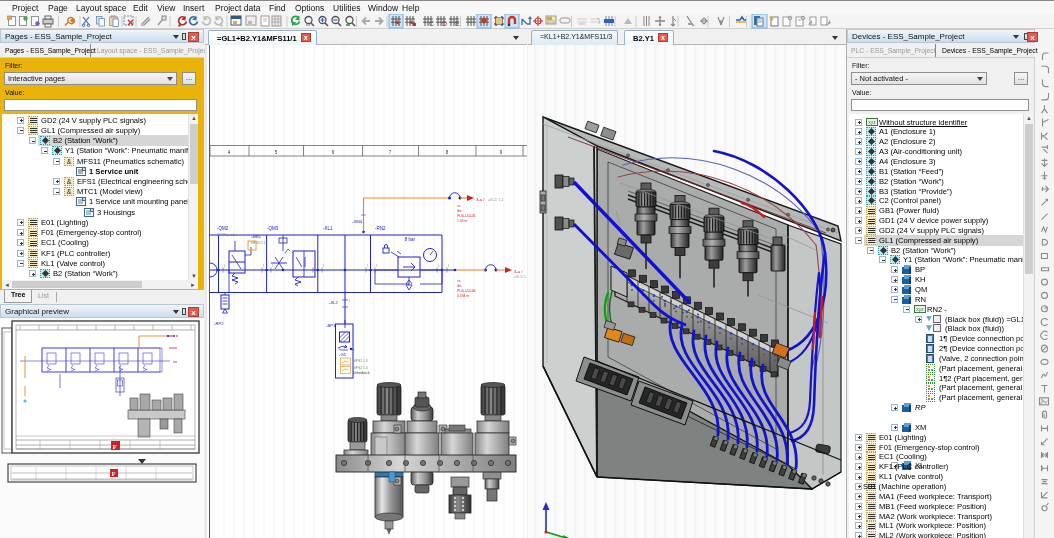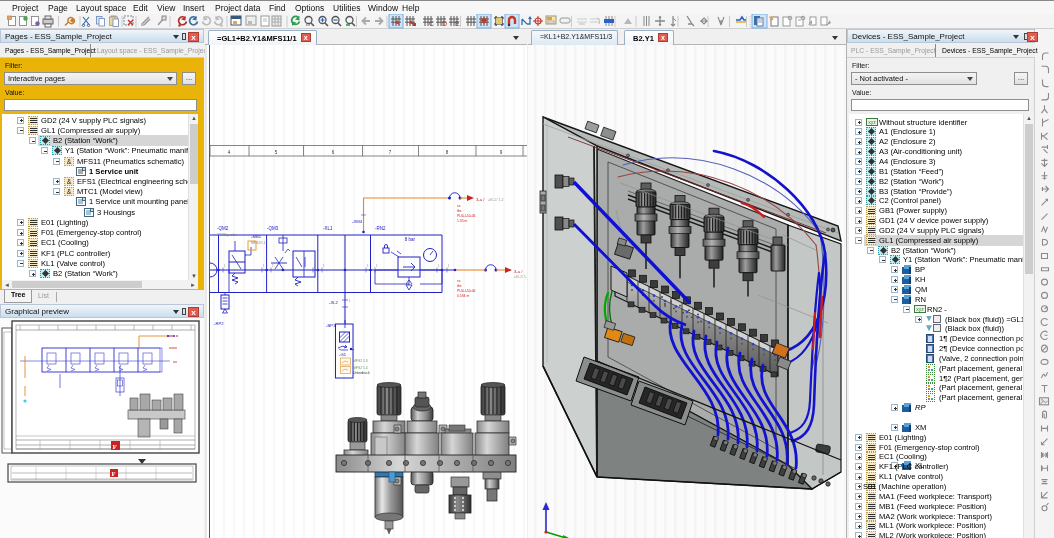--- a/index.html
+++ b/index.html
@@ -1179,31 +1179,31 @@
     <div class="pharr" style="left:165px;"></div>
     <div class="phpin" style="left:176px;"></div>
     <div class="phx" style="left:179px;">x</div>
   </div>
   <div class="abs" style="left:0;top:14px;width:188px;height:15px;background:#f0f0f0;border-bottom:1px solid #cfcfcf;font-size:8px;white-space:nowrap;">
     <span class="abs" style="left:4px;top:4px;color:#9a9a9a;font-size:6.8px;">PLC - ESS_Sample_Project</span>
     <span class="abs" style="left:88px;top:1px;width:1px;height:13px;background:#888;"></span>
     <span class="abs" style="left:95px;top:4px;color:#000;font-size:6.8px;">Devices - ESS_Sample_Project</span>
   </div>
   <div class="flabel" style="left:5px;top:33px;">Filter:</div>
-  <div class="combo" style="left:4px;top:43px;width:126px;">- Not activated -<div class="ar"></div></div>
+  <div class="combo" style="left:4px;top:43px;width:136px;">- Not activated -<div class="ar"></div></div>
   <div class="btn3" style="left:167px;top:43px;">...</div>
   <div class="flabel" style="left:5px;top:60px;">Value:</div>
   <div class="tbox" style="left:4px;top:70px;width:178px;"></div>
   <div class="tree" style="left:2px;top:85px;width:174px;height:424px;">
       <div class="trow" style="left:0;top:3.0px;width:174px;">
         <div class="pm" style="left:6px;top:1.5px;"></div>
         <div class="pmh" style="left:9px;top:5.0px;"></div>
         <div class="pmv" style="left:10px;top:4.0px;"></div>
         <div class="abs" style="left:17px;top:0.5px;width:12px;height:8px;background:#eaf5ea;border:1px solid #3a7a3a;font-size:5px;line-height:7px;color:#3a7a3a;text-align:center;">xyz</div>
-        <span class="abs" style="left:30px;top:0.5px;">Without structure identifier</span>
+        <span class="abs" style="left:30px;top:0.5px;text-decoration:underline;">Without structure identifier</span>
       </div>
 <div class="trow" style="left:0;top:12.8px;width:174px;">
         <div class="pm" style="left:6px;top:1.5px;"></div>
         <div class="pmh" style="left:9px;top:5.0px;"></div>
         <div class="pmv" style="left:10px;top:4.0px;"></div>
         <div class="abs" style="left:17px;top:0.5px;width:10px;height:9px;background:#bdeef2;border:1px dotted #2e9aa8;">
           <div class="abs" style="left:2px;top:1px;width:5px;height:5px;background:#333;transform:rotate(45deg);"></div>
         </div>
         <span class="abs" style="left:30px;top:0.5px;">A1 (Enclosure 1)</span>
       </div>
@@ -1272,21 +1272,21 @@
       </div>
 <div class="trow" style="left:0;top:91.6px;width:174px;">
         <div class="pm" style="left:6px;top:1.5px;"></div>
         <div class="pmh" style="left:9px;top:5.0px;"></div>
         <div class="pmv" style="left:10px;top:4.0px;"></div>
         <div class="abs" style="left:17px;top:0.5px;width:10px;height:9px;background:#f5e9c8;border:1px dotted #b99c55;">
           <div class="abs" style="left:1px;top:1.5px;width:7px;height:1px;background:#333;"></div>
           <div class="abs" style="left:1px;top:3.5px;width:7px;height:1px;background:#333;"></div>
           <div class="abs" style="left:1px;top:5.5px;width:7px;height:1px;background:#333;"></div>
         </div>
-        <span class="abs" style="left:30px;top:0.5px;">GB1 (Power supply)</span>
+        <span class="abs" style="left:30px;top:0.5px;">GB1 (Power fluid)</span>
       </div>
 <div class="trow" style="left:0;top:101.5px;width:174px;">
         <div class="pm" style="left:6px;top:1.5px;"></div>
         <div class="pmh" style="left:9px;top:5.0px;"></div>
         <div class="pmv" style="left:10px;top:4.0px;"></div>
         <div class="abs" style="left:17px;top:0.5px;width:10px;height:9px;background:#f5e9c8;border:1px dotted #b99c55;">
           <div class="abs" style="left:1px;top:1.5px;width:7px;height:1px;background:#333;"></div>
           <div class="abs" style="left:1px;top:3.5px;width:7px;height:1px;background:#333;"></div>
           <div class="abs" style="left:1px;top:5.5px;width:7px;height:1px;background:#333;"></div>
         </div>

